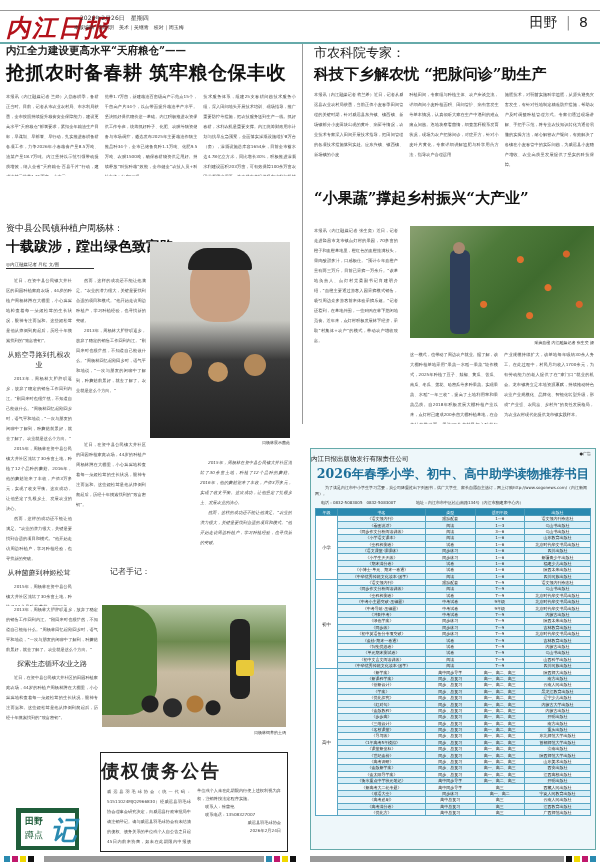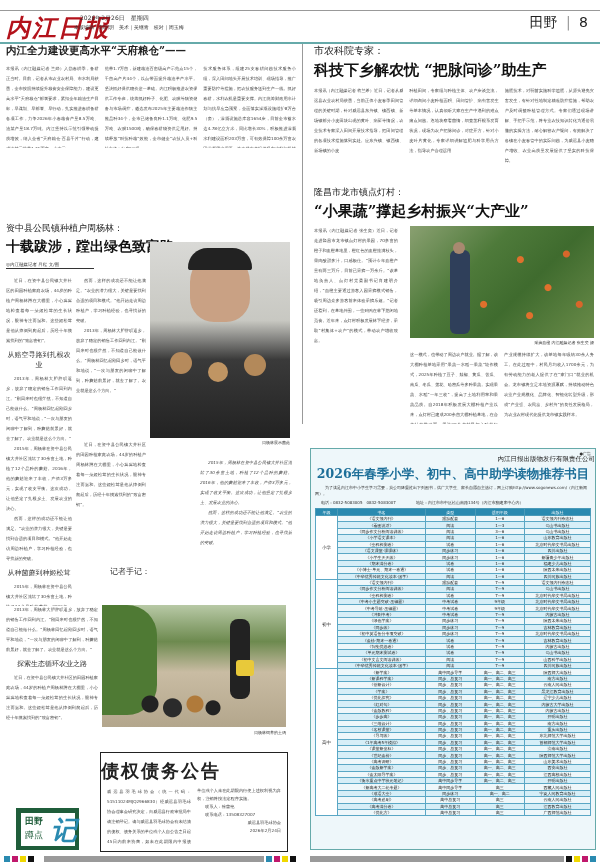--- a/index.html
+++ b/index.html
@@ -38,20 +38,21 @@
 <div class="abs section">
   <span>田野</span>
   <span style="color:#999;margin:0 4px">|</span>
   <span>8</span>
 </div>
 
 <div class="abs vline" style="left:302px;top:44px;height:380px"></div>
 
 <div class="abs" style="left:6px;top:44px;width:290px">
   <div class="kicker" style="font-size:10.5px;color:#222">内江全力建设更高水平“天府粮仓”——</div>
+  <div class="h1" style="font-size:19px;color:#111;margin-top:2px;white-space:nowrap">抢抓农时备春耕 筑牢粮仓保丰收</div>
   <div style="display:flex;gap:6px;margin-top:6px;height:84px">
     <div class="body" style="flex:1">本报讯（内江融媒记者 兰烨）入勤春耕季，备耕正当时。目前，记者从市农业农村局、市水利局获悉，全市按照持续提升粮食安全保障能力，建设更高水平“天府粮仓”部署要求，紧扣全年粮油生产目标，早谋划、早部署、早行动，扎实推进春耕备耕各项工作，力争2026年小春粮食产量8.5万吨、油菜产量18.7万吨。内江坚持以示范引领带动提质增效，纳入全省“天府粮仓·百县千片”行动，建成油菜示范带1.75万亩，小麦示</div>
     <div class="body" style="flex:1">范带1.7万亩，新建粮油百亩级高产示范点15个，千亩高产片44个，以点带面提升粮油单产水平。坚决抓好保供稳价这一基础。内江积极推进农资保供工作专班，统筹抓好种子、化肥、农膜等物资储备与市场调控，遴选发布2025年主要粮油作物主推品种34个，全市已储备良种1.1万吨、化肥9.5万吨、农膜1500吨，确保春耕物资供足用好。持续释放“科技种粮”效能，全市健全“农技人员+科技主体+农户”三级</div>
     <div class="body" style="flex:1">技术服务体系，组建25支春耕问题技术服务小组，深入田间地头开展技术培训、现场指导，推广重要防控等措施，把农技服务送到生产一线。抓好春耕，水利农机是重要支撑。内江统筹财政用水计划与抗旱应急预案，全面落实灌溉设施维护8万台（套），灌溉设施总库容1654座，目前全市蓄水达4.78亿立方米，同比增长30%，积极推进灌溉水利建设面积203万亩，可有效保障100余万亩农田灌溉用水需要，为春耕生产提供坚实水利与机械化保障。</div>
   </div>
 </div>
 
 <div class="abs" style="left:6px;top:222px;width:175px">
   <div style="font-size:9px;color:#222">资中县公民镇种植户周杨林：</div>
   <div class="kicker" style="font-size:14px;color:#111;margin-top:3px;white-space:nowrap">十载跋涉，蹚出绿色致富路</div>
@@ -118,46 +119,45 @@
       <div>单位或个人未在此期限内行使上述权利视为弃权，注销将按法定程序实施。</div>
       <div style="padding-left:8px">联系人：徐蕾艳</div>
       <div style="padding-left:8px">联系电话：13508327007</div>
       <div style="text-align:right">威远县羽毛球协会</div>
       <div style="text-align:right">2026年2月24日</div>
     </div>
   </div>
 </div>
 
 <div class="abs" style="left:314px;top:44px;width:280px">
-  <div style="font-size:10px;color:#222">市农科院专家：</div>
+  <div style="font-size:13px;color:#222">市农科院专家：</div>
   <div class="kicker" style="font-size:15px;color:#111;margin-top:3px;white-space:nowrap">科技下乡解农忧 “把脉问诊”助生产</div>
   <div style="display:flex;gap:6px;margin-top:6px;height:88px">
     <div class="body" style="flex:1">本报讯（内江融媒记者 蒋兰希）近日，记者从威远县农业农村局获悉，当前正值小麦春季田间管理的关键时期，针对威远县东兴镇、镇西镇、新场镇部分小麦田块出现的黄叶、病斑等情况，农业技术专家深入田间开展技术指导，把田间管理的各项技术措施落到实处。应东兴镇、镇西镇、新场镇的小麦</div>
     <div class="body" style="flex:1">种植田间，专家组与种植主体、农户座谈交流，详细询问小麦种植面积、田间管护、病虫害发生等基本情况，认真倾听大家在生产中遇到的难点痛点问题。逐地块察看苗情，细查茎秆根系发育状况，现场为农户把脉问诊，对症开方，针对小麦叶片黄化，专家详细讲解追肥与科学用药方法，指导农户合理运用</div>
     <div class="body" style="flex:1">施肥技术，对弱苗实施科学追肥，从源头避免灾害发生，有针对性地制定精准防控措施，帮助农户及时调整种植管理方式。专家们通过现场讲解、手把手示范，将专业农技知识转化为通俗易懂的实操方法，耐心解答农户疑问，有效解决了各镇在小麦春管中的实际问题，为威远县小麦稳产增收、农业高质量发展提供了坚实的科技保障。</div>
   </div>
 </div>
 
 <div class="abs" style="left:314px;top:186px;width:280px">
-  <div style="font-size:9px;color:#222">隆昌市龙市镇点灯村：</div>
   <div class="kicker" style="font-size:15px;color:#111;margin-top:3px;white-space:nowrap">“小果蔬”撑起乡村振兴“大产业”</div>
 </div>
 <div class="abs body" style="left:314px;top:226px;width:84px;height:190px">本报讯（内江融媒记者 张生奕）近日，记者走进隆昌市龙市镇点灯村的果园，70多亩的橙子和血橙基地里，橙红色的血橙挂满枝头，果肉酸甜多汁，口感极佳。“预计今年血橙产量有两三万斤，目前已采摘一万余斤。”该基地负责人、点灯村党委副书记肖建明介绍，“血橙主要通过游客入园采摘模式销售，吸引周边众多游客前来体验采摘乐趣。”记者还看到，在基地外围，一些鸡鸭在林下悠闲地觅食。近年来，点灯村积极发展林下经济，采取“村集体+农户”的模式，带动农户增收致富。</div>
 <div class="abs photo" style="left:410px;top:226px;width:184px;height:112px;background:linear-gradient(135deg,#8aa071 0%,#4e7a3a 35%,#3f6b2e 60%,#6b8c4a 100%)">
   <div style="position:absolute;inset:0;background:radial-gradient(circle at 60% 30%,#e0702c 3px,transparent 4px),radial-gradient(circle at 75% 55%,#e0702c 3px,transparent 4px),radial-gradient(circle at 85% 25%,#d8662a 3px,transparent 4px),radial-gradient(circle at 40% 70%,#e0702c 3px,transparent 4px),radial-gradient(circle at 92% 70%,#d8662a 3px,transparent 4px),radial-gradient(circle at 65% 80%,#e0702c 3px,transparent 4px)"></div>
   <div style="position:absolute;left:40px;top:24px;width:20px;height:84px;background:#2f3f5a;border-radius:6px"></div>
   <div style="position:absolute;left:43px;top:16px;width:12px;height:12px;border-radius:50%;background:#a88970"></div>
 </div>
 <div class="abs caption" style="left:470px;top:340px;width:124px">采摘血橙 内江融媒记者 张生奕 摄</div>
 <div class="abs body" style="left:410px;top:350px;width:88px;height:74px">这一模式，也带动了周边农户就业。据了解，该大棚种植基地采用“果蔬一水稻一果蔬”轮作模式，2025年种植了豆子、辣椒、黄瓜、苦瓜、南瓜、冬瓜、莲花、哈密瓜等多种果蔬。实现果蔬、水稻“一年三收”，提高了土地利用率和果蔬品质。自2018年积极发展大棚种植产业以来，点灯村已建成200余亩大棚种植基地，在合作社的带动下，周边20余户村民加入种植行列。</div>
 <div class="abs body" style="left:504px;top:350px;width:90px;height:74px">产业规模持续扩大，该基地每年吸纳30余人务工。在此过程中，村民月均收入1700余元，为有劳动能力的老人提供了在“家门口”就业的机会。龙市镇将立足本地资源禀赋，持续推动特色农业产业规模化、品牌化、智能化转型升级，形成“产业强、农民富、乡村兴”的良性发展格局，为农业农村现代化提供龙市镇实践样本。</div>
 
 <div class="abs ad" style="left:310px;top:448px;width:286px;height:402px">
   <div style="position:absolute;right:4px;top:2px;font-size:4px;color:#333">●广告</div>
-  <div style="text-align:right;font-size:6.5px;margin-top:6px;color:#222">内江日报出版物发行有限责任公司</div>
+  <div style="text-align:left;font-size:6.5px;margin-top:6px;color:#222">内江日报出版物发行有限责任公司</div>
   <div class="kicker" style="text-align:center;font-size:12.5px;color:#1c6e98;margin-top:2px;white-space:nowrap">2026年春季小学、初中、高中助学读物推荐书目</div>
   <div style="font-size:4px;line-height:6px;color:#333;padding:2px 4px;text-indent:10px">为了满足内江市中小学生学习需要，我公司隆重推出下列图书，供广大学生、家长自愿自主选订，网上订购http://www.sogonews.com/（内江新闻网）。</div>
   <div style="display:flex;font-size:4px;color:#333;padding:1px 10px 3px 10px;gap:20px">
     <span>电话：0832-5083005　0832-5083007</span>
     <span>地址：内江市市中区松山南路134号（内江市翻建库中心内）</span>
   </div>
   <div style="padding:0 4px">
     <table class="books" id="books">
       <thead>
         <tr>

